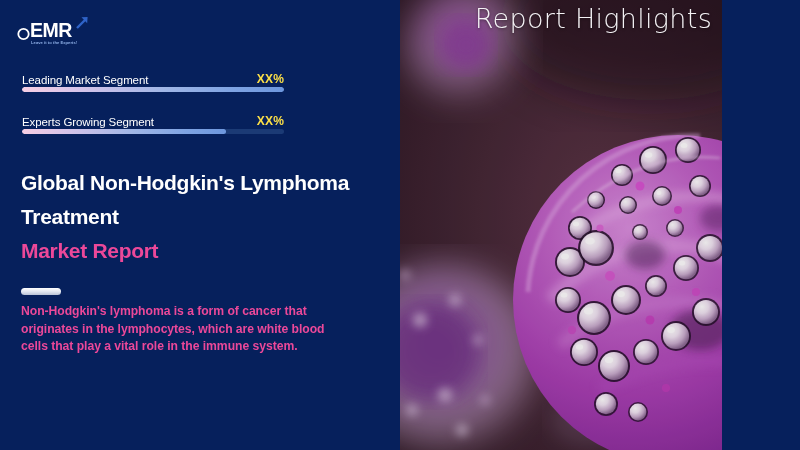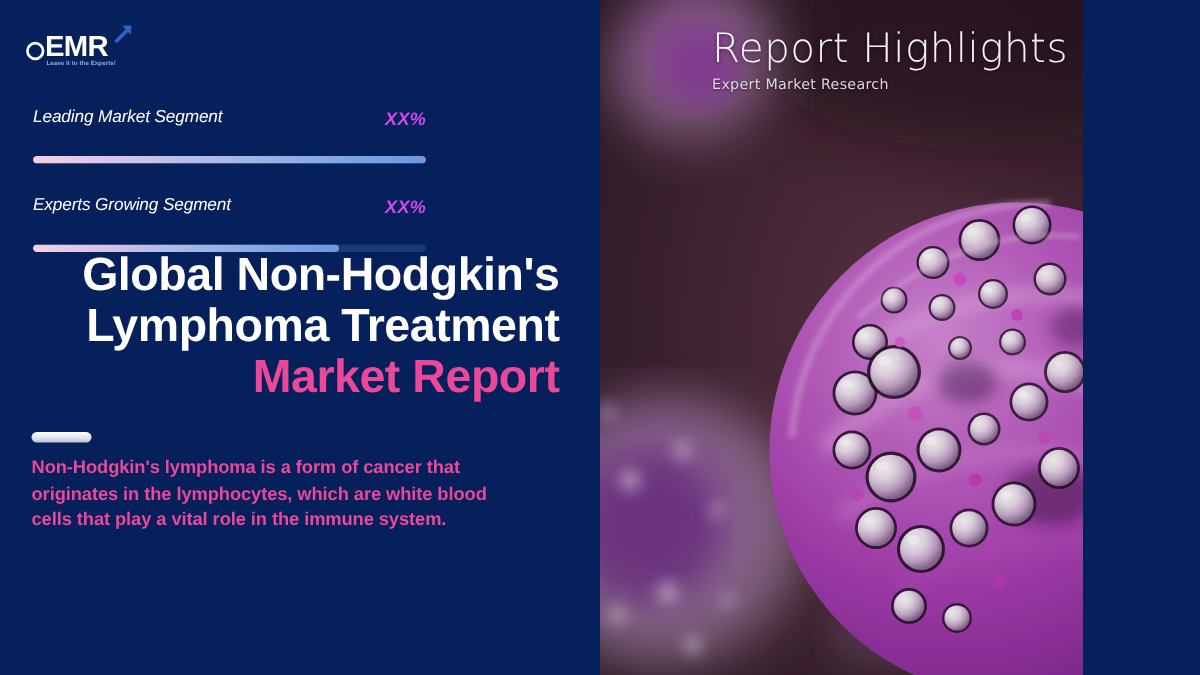--- a/index.html
+++ b/index.html
@@ -46,34 +46,33 @@
   
   .segments {
     position: absolute;
     left: 22px;
     top: 72px;
     width: 262px;
   }
   .seg-row { position: relative; margin-bottom: 22px; }
   .seg-top {
     display: flex;
-    align-items: flex-start;
+    align-items: flex-end;
     justify-content: space-between;
-    padding-bottom: 18px;
-    font-style: italic;
+    padding-bottom: 1px;
   }
   .seg-label {
     font-size: 11.5px;
     color: #ffffff;
     letter-spacing: -0.1px;
     white-space: nowrap;
   }
   .seg-value {
     font-size: 12px;
-    color: #d946ef;
+    color: #fde047;
     font-weight: 700;
     letter-spacing: 0.2px;
   }
   .seg-track {
     position: relative;
     height: 5px;
     width: 100%;
     border-radius: 3px;
     background: #1b3a75;
     overflow: hidden;
@@ -86,26 +85,25 @@
     border-radius: 3px;
     background: linear-gradient(90deg, #f7cfe4 0%, #d5c4ea 22%, #9fb6e6 55%, #7fa4e3 80%, #6d97de 100%);
   }
 
   
   .heading {
     position: absolute;
     left: 21px;
     top: 166px;
     width: 352px;
-    font-size: 31px;
+    font-size: 21px;
     line-height: 34px;
     font-weight: 700;
     color: #ffffff;
     letter-spacing: -0.3px;
-    text-align: right;
   }
   .heading .accent { color: #ec4899; display: block; }
 
   
   .pill {
     position: absolute;
     left: 21px;
     top: 288px;
     width: 40px;
     height: 7px;
@@ -134,22 +132,22 @@
     width: 322px;
     height: 450px;
     overflow: hidden;
     background: #3a2230;
   }
   .photo svg { display: block; }
 
   .photo-title {
     position: absolute;
     right: 10px;
-    top: 18px;
-    text-align: left;
+    top: 4px;
+    text-align: right;
     z-index: 6;
   }
   .photo-title .t1 {
     font-family: "DejaVu Sans", sans-serif;
     font-size: 27px;
     font-weight: 300;
     color: #f4f2f5;
     letter-spacing: 0.3px;
     line-height: 30px;
     text-shadow: 0 1px 3px rgba(0,0,0,0.45);
@@ -462,18 +460,17 @@
 
           <path d="M172 212 Q240 150 320 158" stroke="#f2d4f4" stroke-width="2.2" fill="none" opacity="0.55" filter="url(#soft2)"></path>
         </g>
 
         <rect width="322" height="450" fill="#2a1722" opacity="0.10"></rect>
       </g>
     </svg>
 
     <div class="photo-title">
       <div class="t1">Report Highlights</div>
-      <div class="t2">Expert Market Research</div>
     </div>
   </div>
 
 
 </div>
 
 </body></html>

